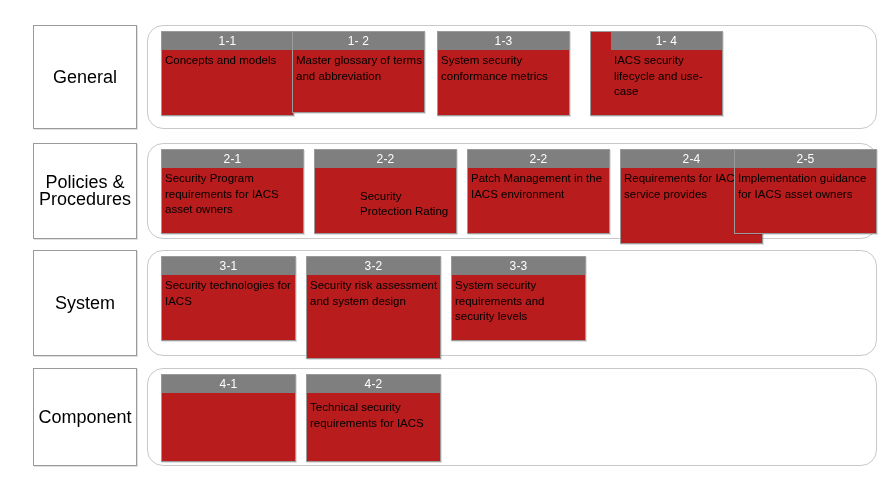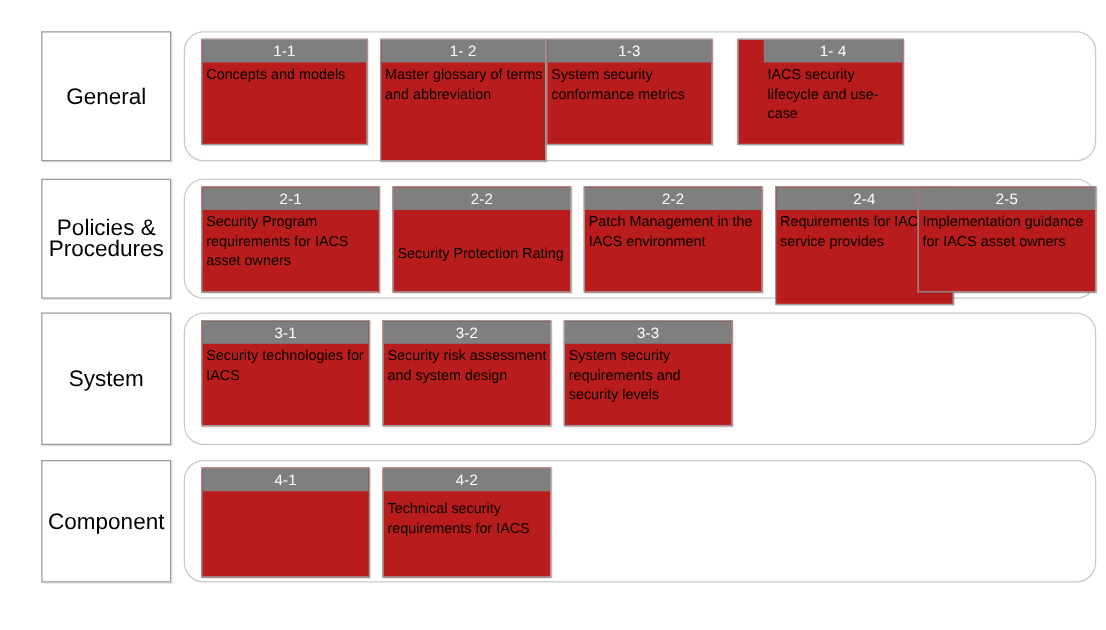--- a/index.html
+++ b/index.html
@@ -96,40 +96,41 @@
   .card-body {
     padding: 3px 0 2px 3px;
     font-size: 11.5px;
     line-height: 15.5px;
     color: #000000;
     text-align: left;
   }
   .card-body.v-center {
     display: flex;
     align-items: center;
+    margin-left: 42px;
   }
 </style>
 </head>
 <body>
 
 <div id="diagram">
 
   <div class="row row-1">
     <div class="cat-box">
       <div class="cat-label">General</div>
     </div>
     <div class="group">
       <div class="cards">
 
         <div class="card" style="left:0px; width:133px; height:85px;">
           <div class="card-header">1-1</div>
           <div class="card-body">Concepts and models</div>
         </div>
 
-        <div class="card" style="left:143px; width:133px; height:98px;">
+        <div class="card" style="left:131px; width:133px; height:82px;">
           <div class="card-header">1- 2</div>
           <div class="card-body">Master glossary of terms and abbreviation</div>
         </div>
 
         <div class="card" style="left:276px; width:133px; height:85px;">
           <div class="card-header">1-3</div>
           <div class="card-body">System security conformance metrics</div>
         </div>
 
         <div class="card" style="left:429px; width:133px; height:85px;padding-left:20px;">
@@ -183,21 +184,21 @@
       <div class="cat-label">System</div>
     </div>
     <div class="group">
       <div class="cards">
 
         <div class="card" style="left:0px; width:135px; height:85px;">
           <div class="card-header">3-1</div>
           <div class="card-body">Security technologies for IACS</div>
         </div>
 
-        <div class="card" style="left:145px; width:135px; height:85px;">
+        <div class="card" style="left:145px; width:135px; height:103px;">
           <div class="card-header">3-2</div>
           <div class="card-body">Security risk assessment and system design</div>
         </div>
 
         <div class="card" style="left:290px; width:135px; height:85px;">
           <div class="card-header">3-3</div>
           <div class="card-body">System security requirements and security levels</div>
         </div>
 
       </div>

